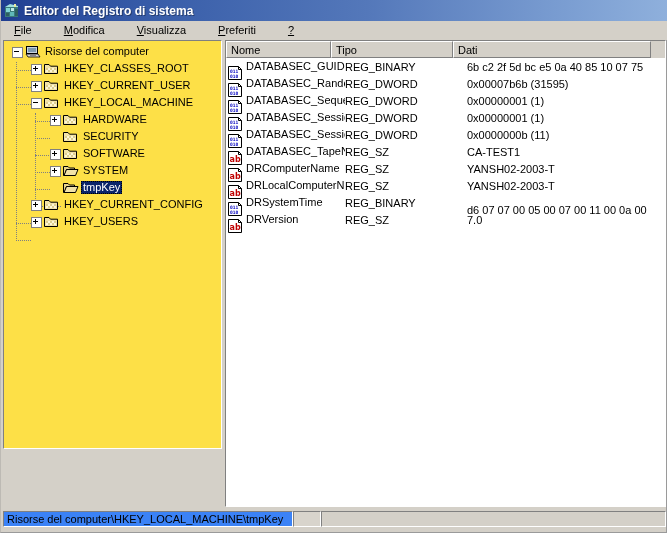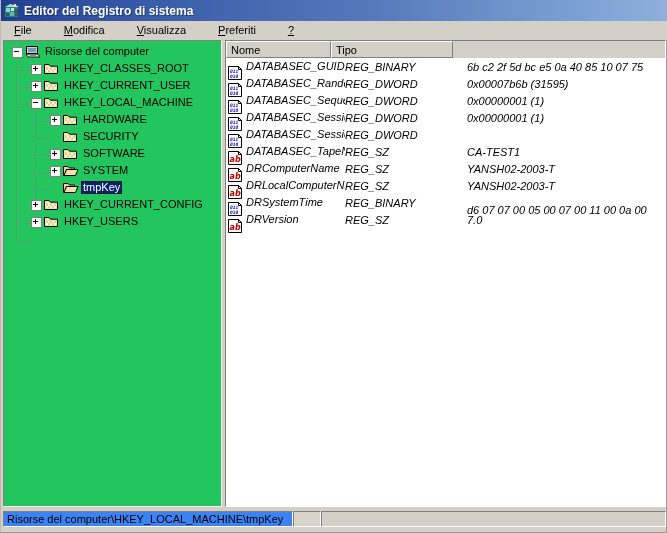--- a/index.html
+++ b/index.html
@@ -81,22 +81,22 @@
     left: 2px; top: 40px;
     width: 663px;
     height: 467px;
   }
 
   
   .tree-pane {
     position: absolute;
     left: 0; top: 0;
     width: 219px;
-    height: 467px;
-    background: #22c55e;
+    height: 409px;
+    background: #fde047;
     border: 1px solid;
     border-color: #808080 #ffffff #ffffff #808080;
     box-sizing: border-box;
     overflow: hidden;
   }
   .tree-inner {
     position: absolute;
     left: 0; top: 2px;
     width: 100%;
   }
@@ -200,21 +200,20 @@
     display: flex;
     height: 17px;
     align-items: center;
     white-space: nowrap;
   }
   .cell {
     font-size: 11px;
     overflow: hidden;
     white-space: nowrap;
     box-sizing: border-box;
-    font-style: italic;
   }
   .cell-name {
     display: flex;
     align-items: center;
     padding-left: 2px;
   }
   .val-ico {
     width: 15px; height: 14px;
     flex: 0 0 auto;
     margin-right: 3px;
@@ -422,20 +421,21 @@
               </svg></span>
             <span class="node-label" style="position:absolute;left:58px;top:2px;">HKEY_USERS</span>
           </div>
         </div>
     </div>
 
     <div class="list-pane">
       <div class="lv-header" id="lv-header">
           <div class="lv-col" style="width:105px;"><span>Nome</span></div>
           <div class="lv-col" style="width:122px;"><span>Tipo</span></div>
+          <div class="lv-col" style="width:198px;"><span>Dati</span></div>
         </div>
       <div class="lv-body" id="lv-body">
           <div class="lv-row">
             <div class="cell cell-name" style="width:119px;">
               <span class="val-ico"><svg width="15" height="14" viewBox="0 0 15 14">
                   <path d="M0.5 0.5 L10.5 0.5 L13.5 3.5 L13.5 13.5 L0.5 13.5 Z" fill="#ffffff" stroke="#000"></path>
                   <path d="M10.5 0.5 L10.5 3.5 L13.5 3.5" fill="none" stroke="#000"></path>
                   <text x="2" y="6.5" font-family="DejaVu Sans Mono, monospace" font-size="4.6" fill="#0000c0" font-weight="bold">011</text>
                   <text x="2" y="11.5" font-family="DejaVu Sans Mono, monospace" font-size="4.6" fill="#0000c0" font-weight="bold">010</text>
                 </svg></span>
@@ -487,20 +487,21 @@
             <div class="cell cell-name" style="width:119px;">
               <span class="val-ico"><svg width="15" height="14" viewBox="0 0 15 14">
                   <path d="M0.5 0.5 L10.5 0.5 L13.5 3.5 L13.5 13.5 L0.5 13.5 Z" fill="#ffffff" stroke="#000"></path>
                   <path d="M10.5 0.5 L10.5 3.5 L13.5 3.5" fill="none" stroke="#000"></path>
                   <text x="2" y="6.5" font-family="DejaVu Sans Mono, monospace" font-size="4.6" fill="#0000c0" font-weight="bold">011</text>
                   <text x="2" y="11.5" font-family="DejaVu Sans Mono, monospace" font-size="4.6" fill="#0000c0" font-weight="bold">010</text>
                 </svg></span>
               <span>DATABASEC_SessionNo</span>
             </div>
             <div class="cell" style="width:122px;">REG_DWORD</div>
+            <div class="cell" style="width:198px;">0x0000000b (11)</div>
           </div>
           <div class="lv-row">
             <div class="cell cell-name" style="width:119px;">
               <span class="val-ico"><svg width="15" height="14" viewBox="0 0 15 14">
                   <path d="M0.5 0.5 L10.5 0.5 L13.5 3.5 L13.5 13.5 L0.5 13.5 Z" fill="#ffffff" stroke="#000"></path>
                   <path d="M10.5 0.5 L10.5 3.5 L13.5 3.5" fill="none" stroke="#000"></path>
                   <text x="1.5" y="10.5" font-family="DejaVu Sans, sans-serif" font-size="8" fill="#c00000" font-weight="bold">ab</text>
                 </svg></span>
               <span>DATABASEC_TapeName</span>
             </div>

